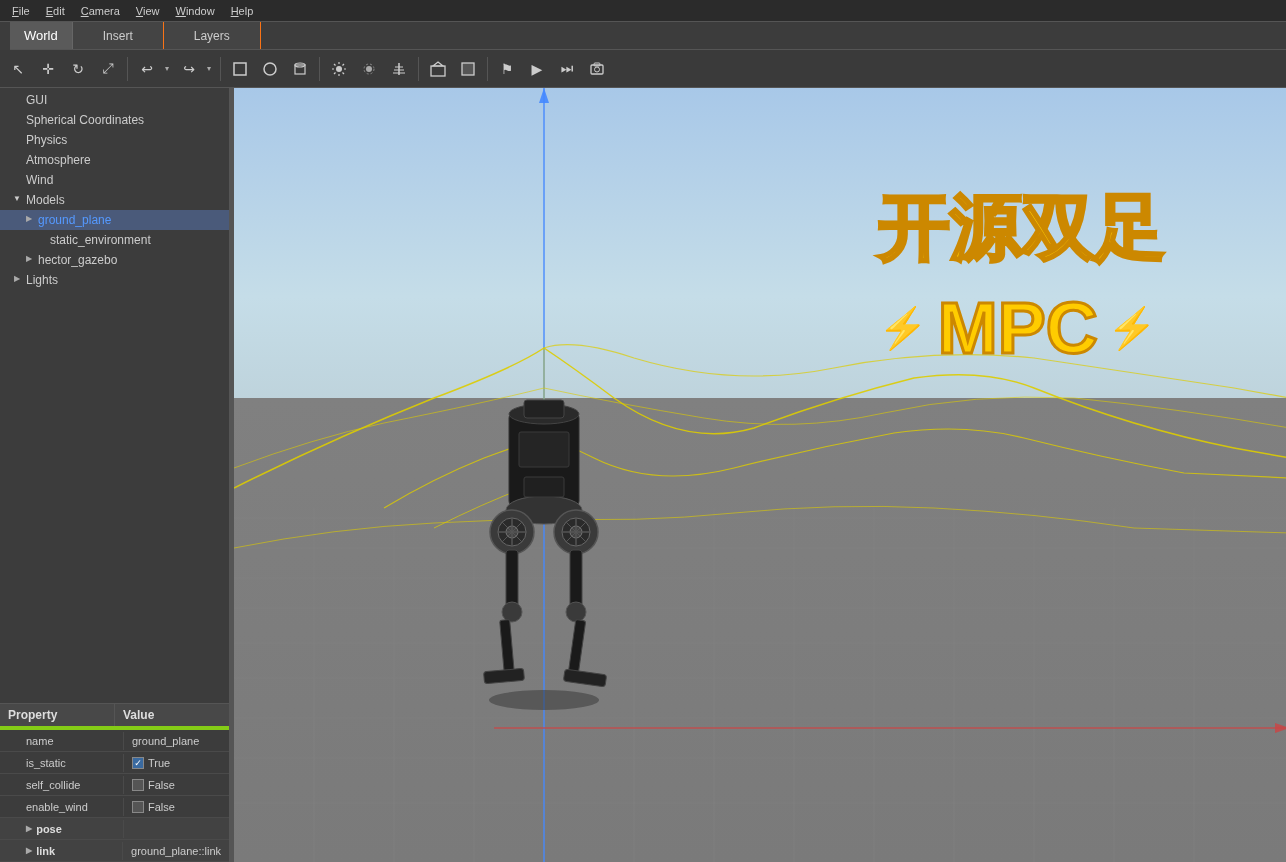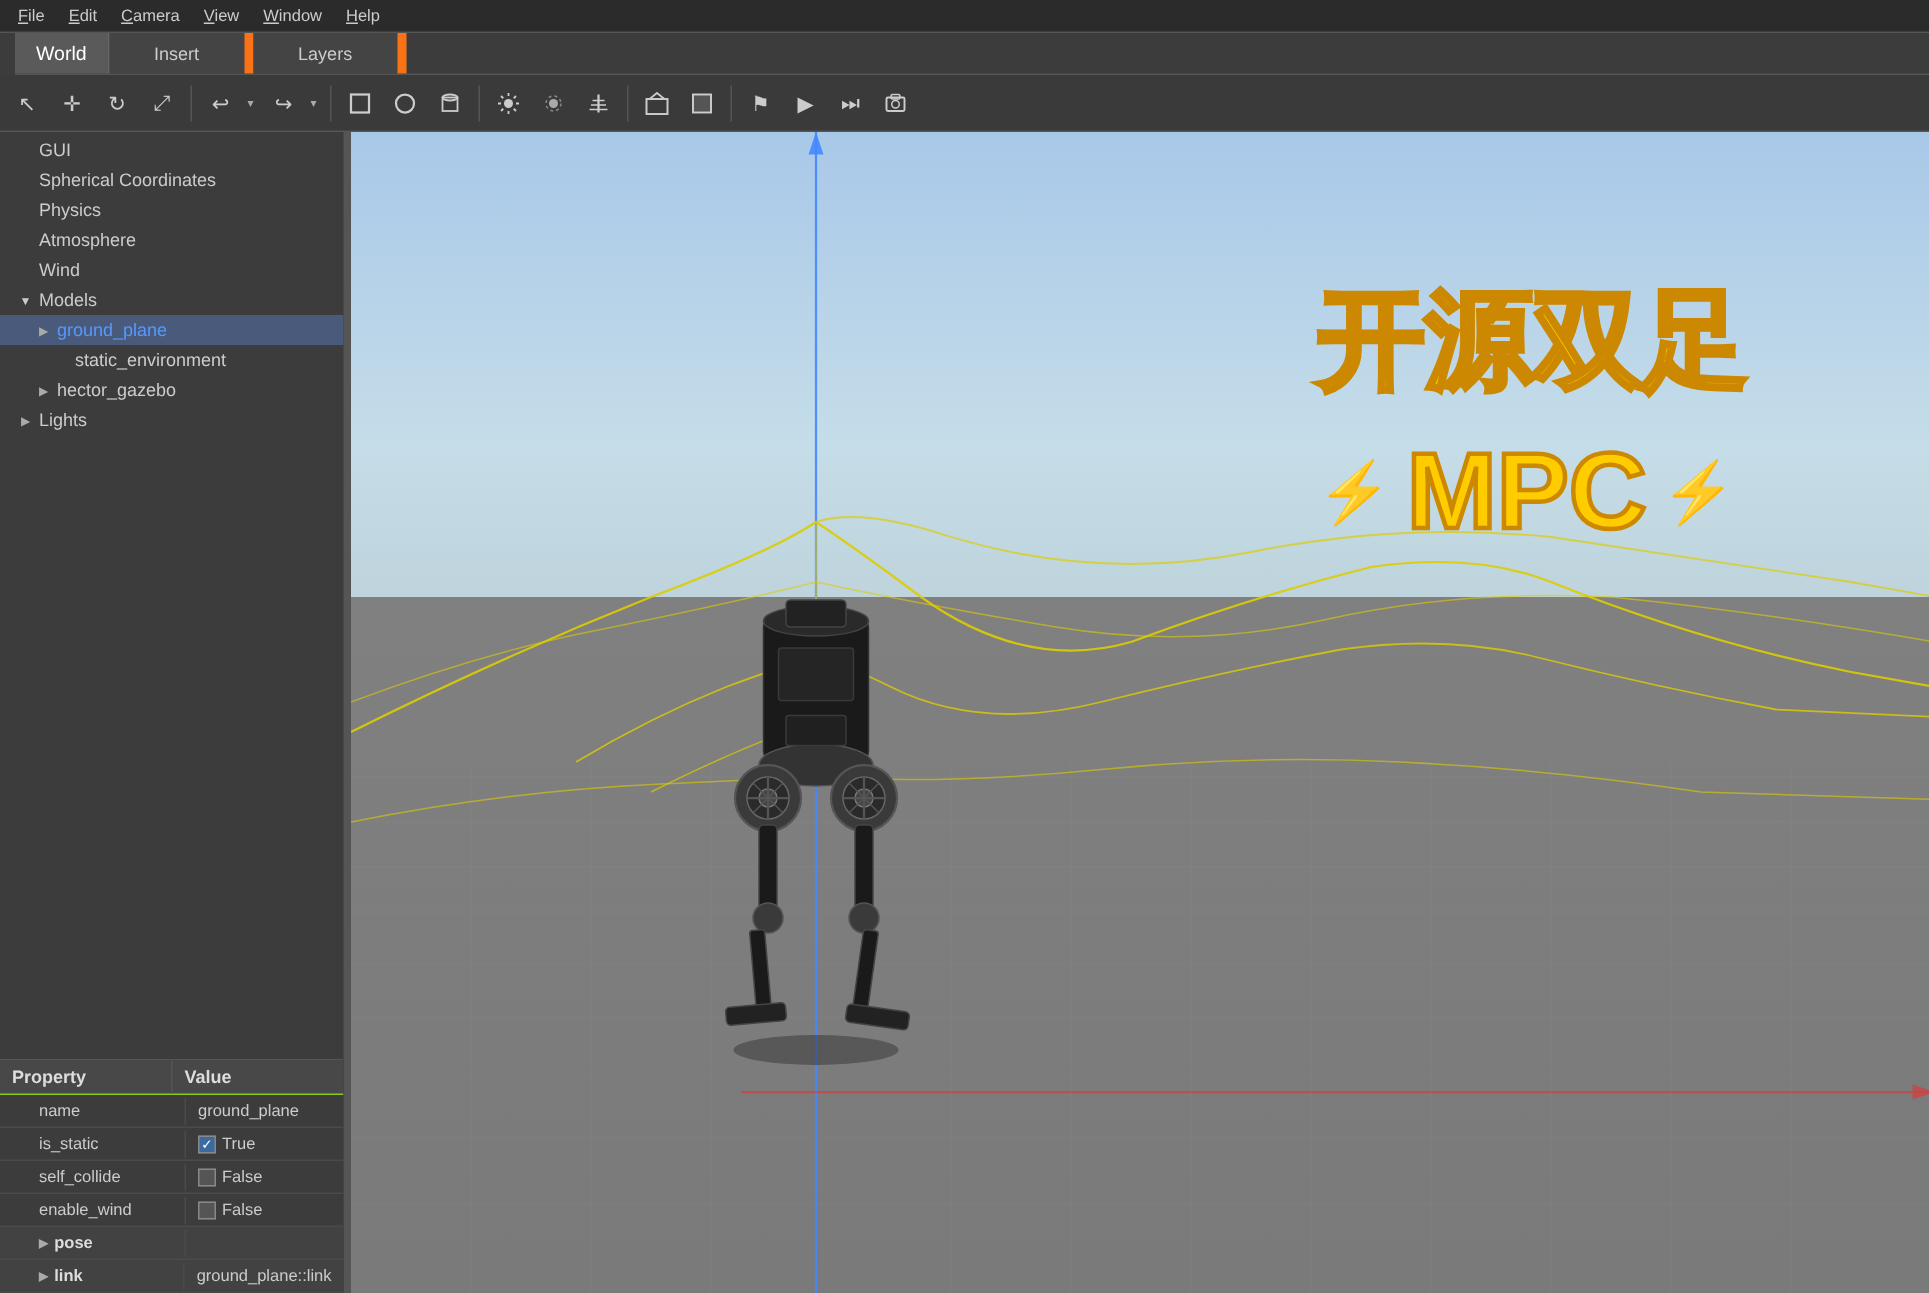--- a/index.html
+++ b/index.html
@@ -39,21 +39,21 @@
       border-right: 1px solid #666;
       display: flex;
       align-items: center;
       cursor: pointer;
     }
     .tab-btn {
       padding: 4px 30px;
       background: #444;
       color: #ccc;
       font-size: 12px;
-      border-right: 6px solid #f97316;
+      border-right: 1px solid #f97316;
       display: flex;
       align-items: center;
       cursor: pointer;
     }
 
     
     #toolbar {
       height: 38px;
       background: #3a3a3a;
       display: flex;
@@ -118,21 +118,21 @@
       flex: 1;
       overflow-y: auto;
       padding: 2px 0;
     }
     .tree-item {
       padding: 3px 8px 3px 12px;
       color: #ccc;
       font-size: 12px;
       cursor: pointer;
       display: flex;
-      align-items: center;
+      align-items: flex-start;
       gap: 4px;
     }
     .tree-item.selected { background: #4a5a7a; color: #fff; }
     .tree-item.indent1 { padding-left: 24px; }
     .tree-item.indent2 { padding-left: 36px; }
     .tree-expand {
       width: 10px;
       height: 10px;
       display: flex;
       align-items: center;
@@ -145,21 +145,21 @@
     }
 
     
     #property-panel {
       background: #3c3c3c;
       border-top: 1px solid #555;
     }
     #prop-header {
       display: flex;
       background: #484848;
-      border-bottom: 1px solid #84cc16;
+      border-bottom: 4px solid #84cc16;
       align-items: flex-end;
     }
     .prop-col-header {
       padding: 4px 8px;
       font-size: 12px;
       font-weight: bold;
       color: #ddd;
       flex: 1;
       border-right: 1px solid #555;
     }

